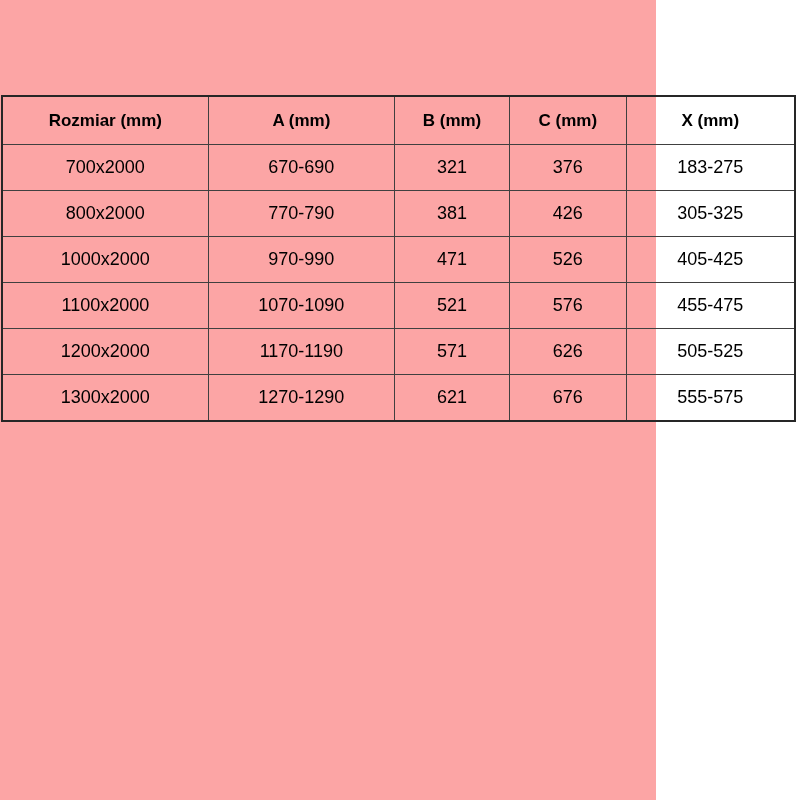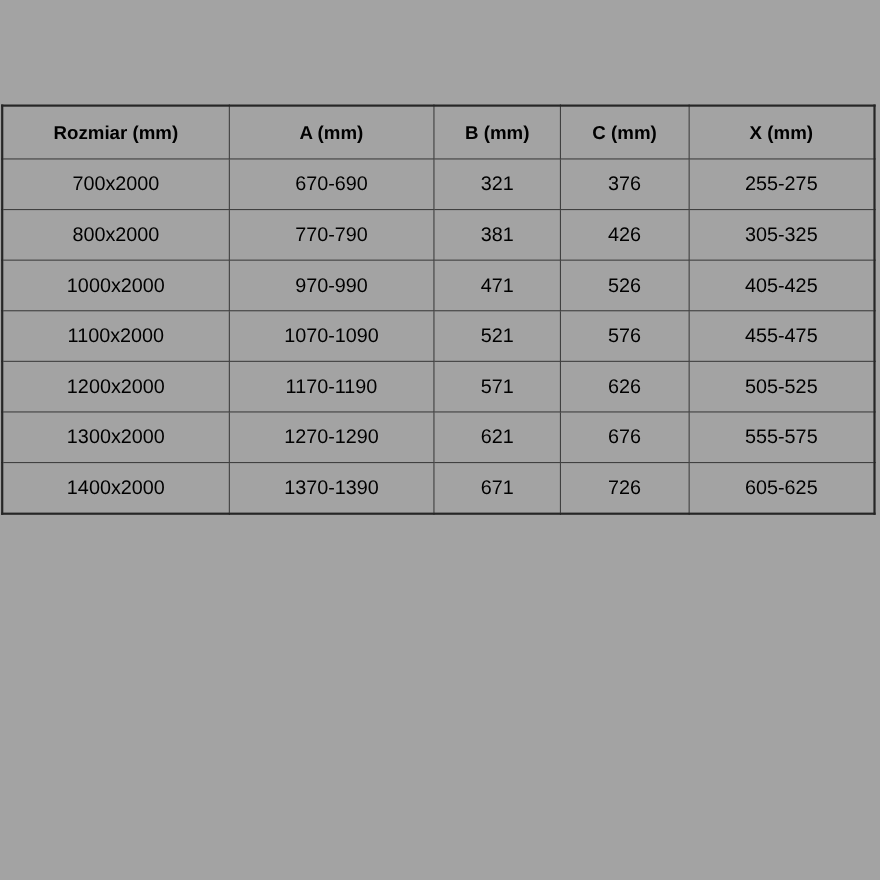--- a/index.html
+++ b/index.html
@@ -2,23 +2,23 @@
 <html><head>
 <meta charset="utf-8">
 <style>
   html, body {
     margin: 0;
     padding: 0;
     background: #ffffff;
   }
   .page {
     position: relative;
-    width: 800px;
+    width: 656px;
     height: 800px;
-    background: #a3a3a3;
+    background: #fca5a5;
     font-family: "Liberation Sans", sans-serif;
     color: #000000;
   }
   table.size-table {
     position: absolute;
     left: 1px;
     top: 95px;
     width: 795px;
     border-collapse: collapse;
     table-layout: fixed;
@@ -69,21 +69,21 @@
           <th>C (mm)</th>
           <th>X (mm)</th>
         </tr>
     </thead>
     <tbody>
         <tr>
           <td>700x2000</td>
           <td>670-690</td>
           <td>321</td>
           <td>376</td>
-          <td>255-275</td>
+          <td>183-275</td>
         </tr>
         <tr>
           <td>800x2000</td>
           <td>770-790</td>
           <td>381</td>
           <td>426</td>
           <td>305-325</td>
         </tr>
         <tr>
           <td>1000x2000</td>
@@ -106,22 +106,15 @@
           <td>626</td>
           <td>505-525</td>
         </tr>
         <tr>
           <td>1300x2000</td>
           <td>1270-1290</td>
           <td>621</td>
           <td>676</td>
           <td>555-575</td>
         </tr>
-        <tr>
-          <td>1400x2000</td>
-          <td>1370-1390</td>
-          <td>671</td>
-          <td>726</td>
-          <td>605-625</td>
-        </tr>
       </tbody>
   </table>
 </div>
 
 </body></html>

